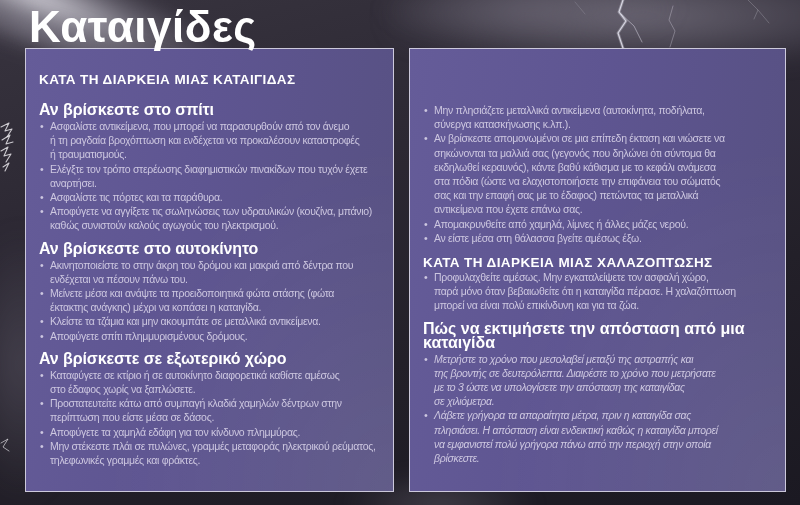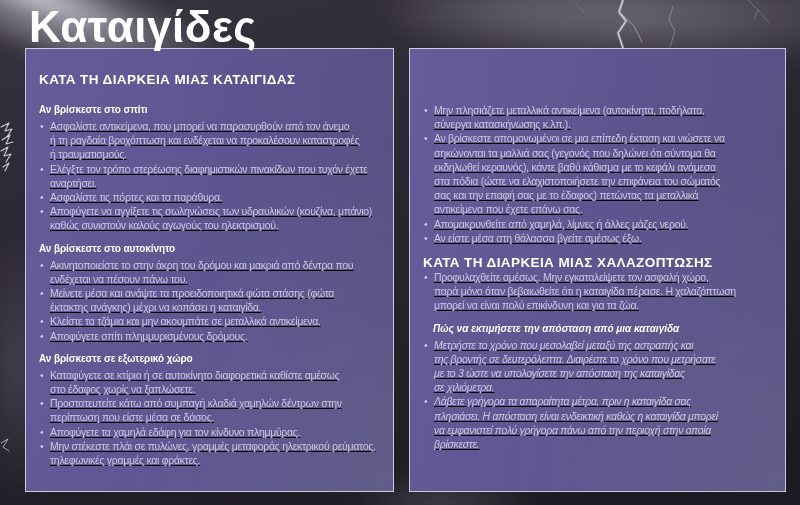--- a/index.html
+++ b/index.html
@@ -69,34 +69,34 @@
   }
   .panel.left{left:25px;width:369px;}
   .panel.right{left:409px;width:377px;padding-top:54px;}
 
   .panel h2{
     margin:0;color:#ffffff;
     font-size:13.5px;line-height:15px;font-weight:700;letter-spacing:0.4px;
   }
   .panel h3{
     margin:9px 0 2px;color:#ffffff;
-    font-size:10px;line-height:14px;font-weight:700;letter-spacing:-0.1px;
+    font-size:16px;line-height:14px;font-weight:700;letter-spacing:-0.1px;
   }
   .panel h2 + h3{margin-top:16px;}
-  .panel ul{margin:0;padding:0;list-style:none;text-decoration:underline;}
+  .panel ul{margin:0;padding:0;list-style:none;}
   .panel li{
     position:relative;padding-left:11px;
     color:#cdc7e0;font-size:10.5px;line-height:14.2px;letter-spacing:-0.3px;
     white-space:pre-line;
   }
   .panel li::before{content:"\2022";position:absolute;left:1px;top:0;}
 
   .panel.right h2{margin-top:10px;}
   .panel.right ul.hail-list{}
-  .panel.right h3.distance-heading{margin-top:9px;font-style:italic;letter-spacing:0;margin-left:10px;}
+  .panel.right h3.distance-heading{margin-top:9px;letter-spacing:0;}
   .panel.right ul.distance-list li{font-style:italic;}
 </style>
 </head>
 <body>
 
 <div class="stage">
 
   <div class="sky">
     <div class="cloud c-tl"></div>
     <div class="cloud c-tl2"></div>

